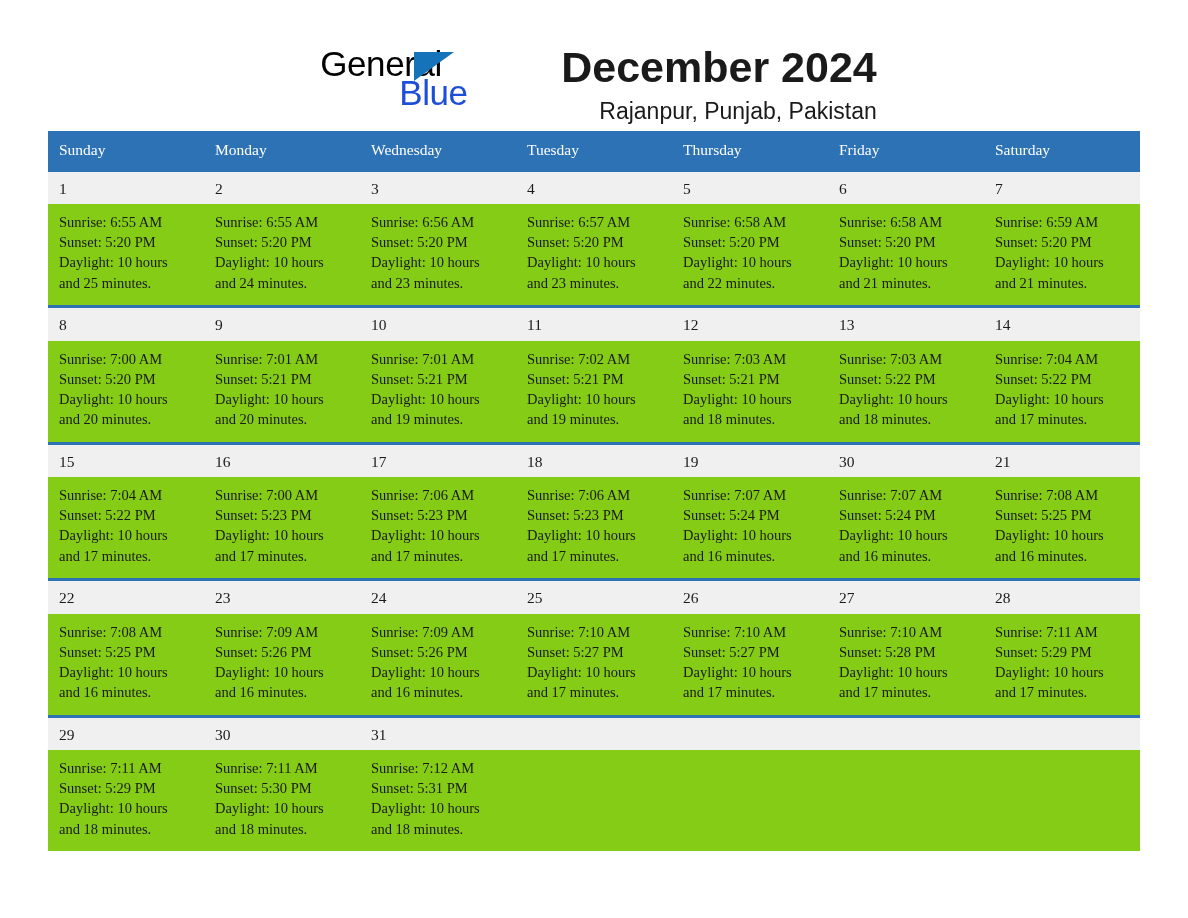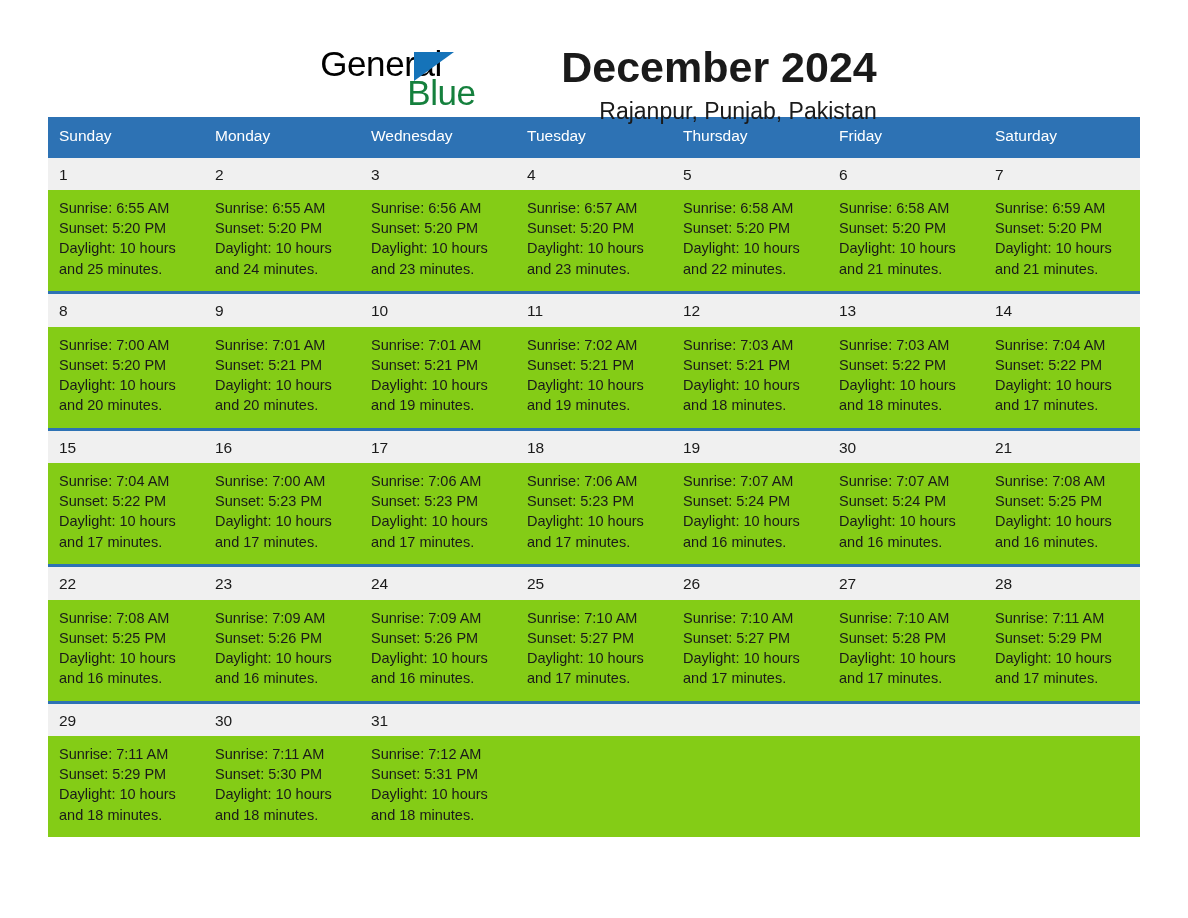--- a/index.html
+++ b/index.html
@@ -50,25 +50,25 @@
     position: absolute;
     left: 103px;
     top: 10px;
     width: 0;
     height: 0;
     border-left: 40px solid #1573b9;
     border-bottom: 29px solid transparent;
   }
   .logo-blue {
     position: absolute;
-    left: 96px;
+    left: 88px;
     top: 33px;
     font-size: 35px;
     line-height: 1;
-    color: #15803d;
+    color: #1d4ed8;
     letter-spacing: -0.4px;
   }
   .titleblock {
     text-align: right;
     padding-top: 2px;
   }
   .month-title {
     font-size: 43px;
     line-height: 1.08;
     font-weight: bold;
@@ -79,22 +79,23 @@
   .location {
     margin-top: 9px;
     font-size: 23px;
     line-height: 1.1;
     color: #1a1a1a;
     white-space: nowrap;
   }
 
   
   .calendar {
-    margin-top: 13px;
+    margin-top: 27px;
     width: 1092px;
+    font-family: Liberation Serif, serif;
   }
   .weekdays {
     display: grid;
     grid-template-columns: repeat(7, 1fr);
     background: #2d72b4;
   }
   .weekday {
     color: #ffffff;
     font-size: 15.5px;
     line-height: 1;

